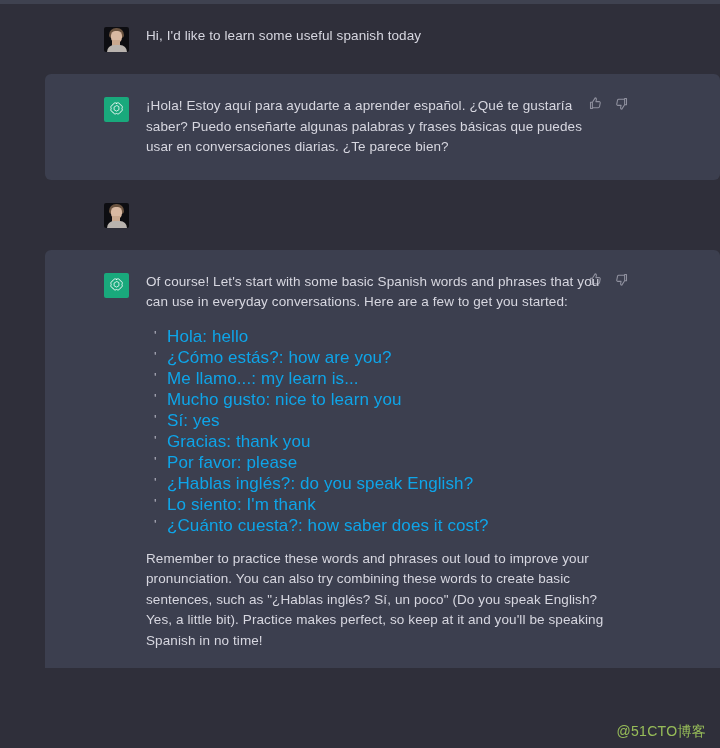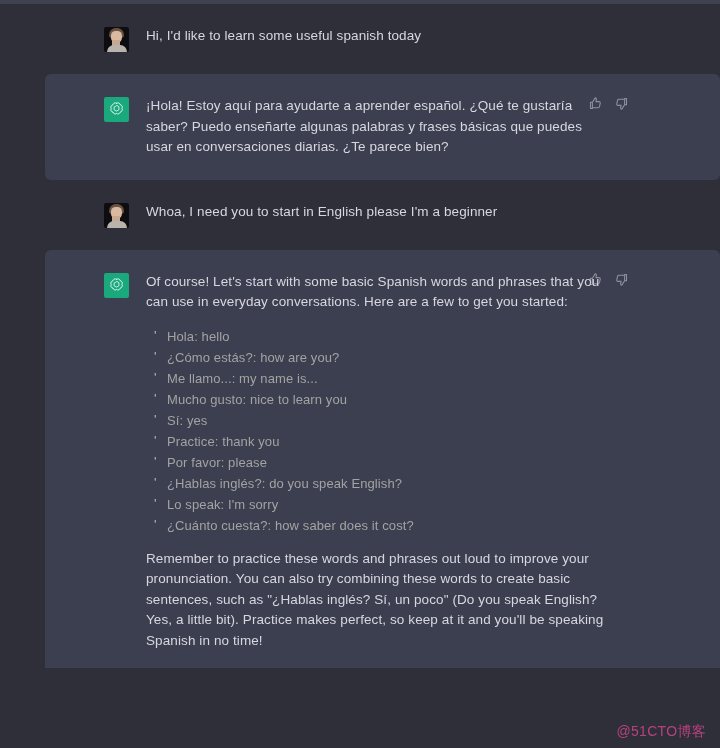--- a/index.html
+++ b/index.html
@@ -124,23 +124,23 @@
   }
 
   .msg-body ul {
     list-style: none;
     margin: 13px 0 13px 0;
     padding: 0;
   }
 
   .msg-body ul li {
     position: relative;
-    font-size: 13px;
+    font-size: 17px;
     line-height: 21px;
-    color: #a3a3a3;
+    color: #0ea5e9;
     padding-left: 21px;
     letter-spacing: 0.1px;
   }
 
   .msg-body ul li::before {
     content: "'";
     position: absolute;
     left: 8px;
     top: -1px;
     color: #b9b9c6;
@@ -170,21 +170,21 @@
     opacity: 0.62;
   }
   .fb-btn svg { display: block; width: 15px; height: 15px; }
 
   
   .watermark {
     position: absolute;
     right: 14px;
     bottom: 7px;
     font-size: 14px;
-    color: #ec4899;
+    color: #bef264;
     opacity: 0.72;
     letter-spacing: 0.3px;
     pointer-events: none;
     user-select: none;
   }
 </style>
 </head>
 <body>
 
 <div id="app">
@@ -234,46 +234,43 @@
     </div>
 
     <div class="msg-row user">
       <div class="msg-inner">
         <div class="avatar user-avatar">
           <span class="ph-hair"></span>
           <span class="ph-face"></span>
           <span class="ph-neck"></span>
           <span class="ph-shoulder"></span>
         </div>
-        <div class="msg-body">
-          <p>Whoa, I need you to start in English please I'm a beginner</p>
-        </div>
       </div>
     </div>
 
     <div class="msg-row assistant">
       <div class="msg-inner">
         <div class="avatar bot-avatar">
           <svg viewBox="0 0 24 24" width="17" height="17" aria-hidden="true">
             <path fill="none" stroke="#ffffff" stroke-width="1.25" stroke-linejoin="round" stroke-linecap="round" d="M12 3.2c1.5-1.1 3.6-.8 4.7.8.3.4.5.9.6 1.4 1.8.2 3.1 1.8 2.9 3.6-.1.5-.2 1-.5 1.4.9 1.5.5 3.5-1 4.5-.4.3-.9.5-1.4.6-.3 1.8-2 3-3.8 2.7-.5-.1-1-.3-1.4-.6-1.4 1.1-3.5.8-4.6-.7-.3-.4-.5-.9-.6-1.4-1.8-.2-3.1-1.8-2.9-3.6.1-.5.2-1 .5-1.4-.9-1.5-.5-3.5 1-4.5.4-.3.9-.5 1.4-.6.3-1.7 1.9-2.9 3.7-2.7.5.1 1 .3 1.4.5z"></path>
             <path fill="none" stroke="#ffffff" stroke-width="1.1" stroke-linejoin="round" stroke-linecap="round" d="M12 6.6 8.6 8.5v3.9L12 14.3l3.4-1.9V8.5z"></path>
           </svg>
         </div>
         <div class="msg-body">
           <p>Of course! Let's start with some basic Spanish words and phrases that you can use in everyday conversations. Here are a few to get you started:</p>
           <ul>
             <li>Hola: hello</li>
             <li>¿Cómo estás?: how are you?</li>
-            <li>Me llamo...: my name is...</li>
+            <li>Me llamo...: my learn is...</li>
             <li>Mucho gusto: nice to learn you</li>
             <li>Sí: yes</li>
-            <li>Practice: thank you</li>
+            <li>Gracias: thank you</li>
             <li>Por favor: please</li>
             <li>¿Hablas inglés?: do you speak English?</li>
-            <li>Lo speak: I'm sorry</li>
+            <li>Lo siento: I'm thank</li>
             <li>¿Cuánto cuesta?: how saber does it cost?</li>
           </ul>
           <p>Remember to practice these words and phrases out loud to improve your pronunciation. You can also try combining these words to create basic sentences, such as "¿Hablas inglés? Sí, un poco" (Do you speak English? Yes, a little bit). Practice makes perfect, so keep at it and you'll be speaking Spanish in no time!</p>
         </div>
         <div class="feedback">
           <span class="fb-btn">
             <svg viewBox="0 0 24 24" aria-hidden="true">
               <path fill="none" stroke="#c2c2cf" stroke-width="1.7" stroke-linejoin="round" stroke-linecap="round" d="M7 10v10H4V10h3zm0 0 4.5-7c1.2 0 2 .9 2 2l-.8 4h5.1c1.1 0 2 1 1.8 2.1l-1.2 6c-.2.9-1 1.6-1.9 1.6H7"></path>
             </svg>
           </span>

